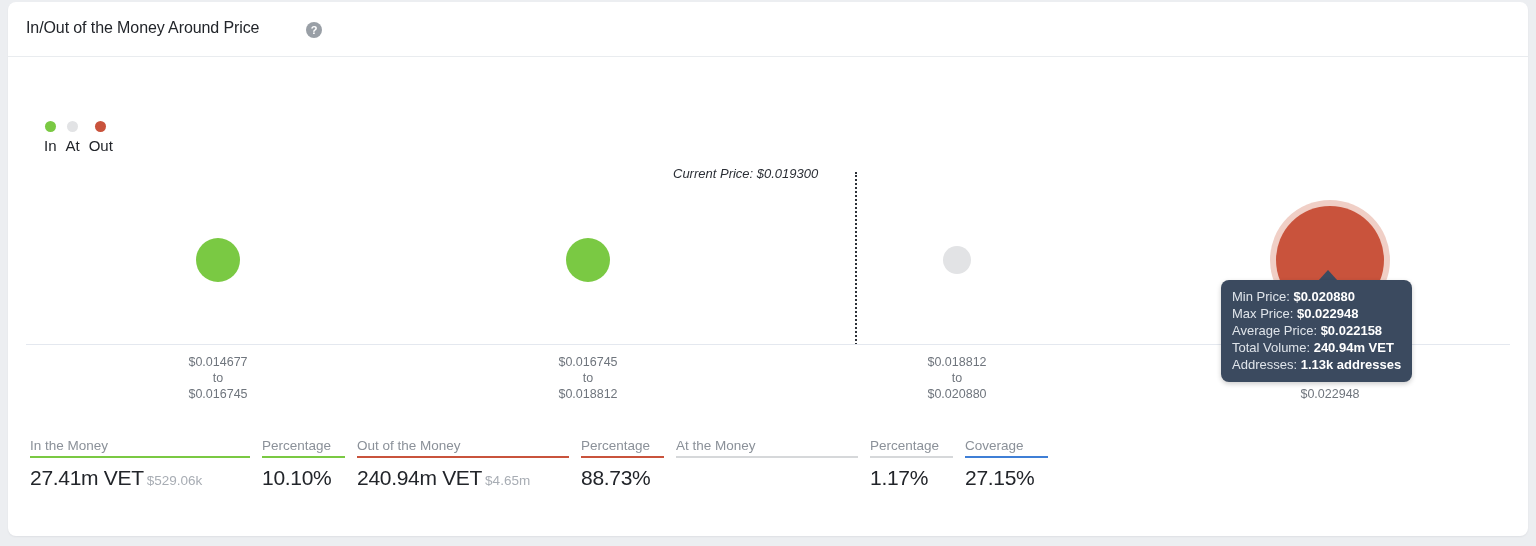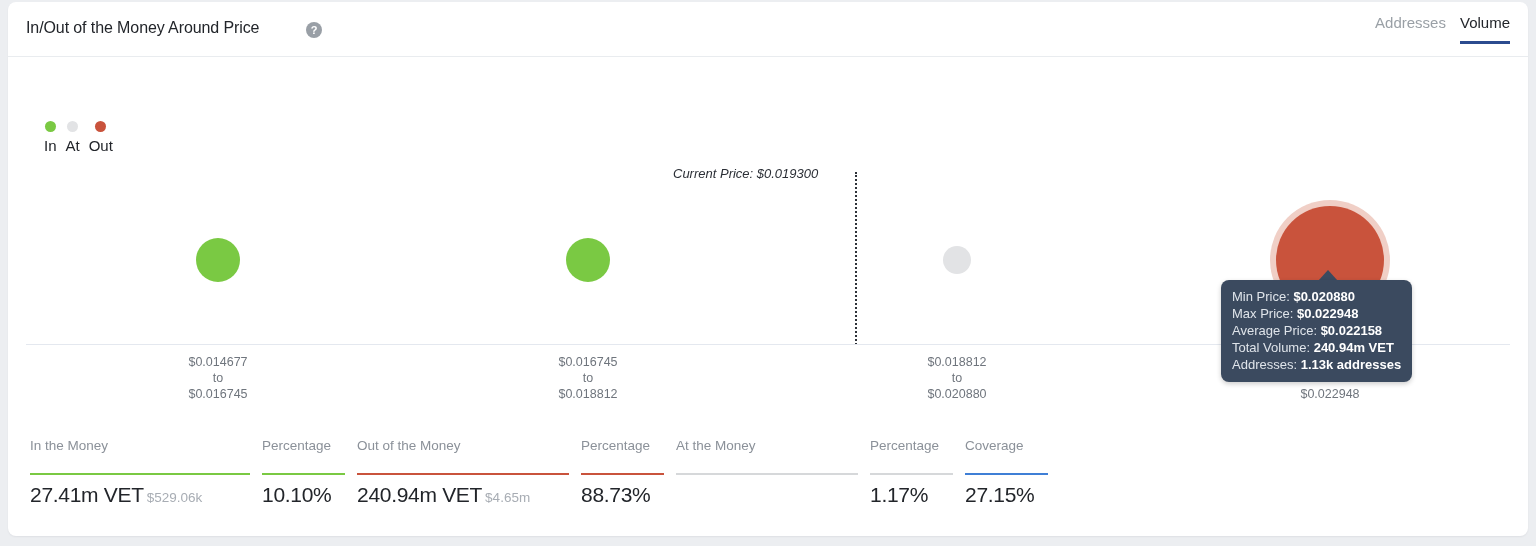--- a/index.html
+++ b/index.html
@@ -186,21 +186,21 @@
     top: 436px;
     display: flex;
     align-items: flex-start;
   }
   .stat {
     margin-right: 12px;
   }
   .stat-head {
     font-size: 13.5px;
     color: #8b9199;
-    padding-bottom: 20px;
+    padding-bottom: 3px;
     white-space: nowrap;
   }
   .stat-rule {
     height: 2px;
     width: 100%;
     margin-bottom: 8px;
   }
   .stat-value {
     font-size: 21px;
     color: #22252a;
@@ -243,24 +243,20 @@
 </style>
 </head>
 <body>
 
 <div id="root">
   <div class="card">
 
     <div class="card-header">
       <div class="card-title">In/Out of the Money Around Price</div>
       <div class="help-icon">?</div>
-      <div class="tabs">
-        <div class="tab">Addresses</div>
-        <div class="tab active">Volume</div>
-      </div>
     </div>
 
 
     <div class="legend">
       <div class="legend-item">
         <span class="legend-dot" style="background:#7ac943"></span>
         <span class="legend-label">In</span>
       </div>
       <div class="legend-item">
         <span class="legend-dot" style="background:#e2e3e5"></span>

